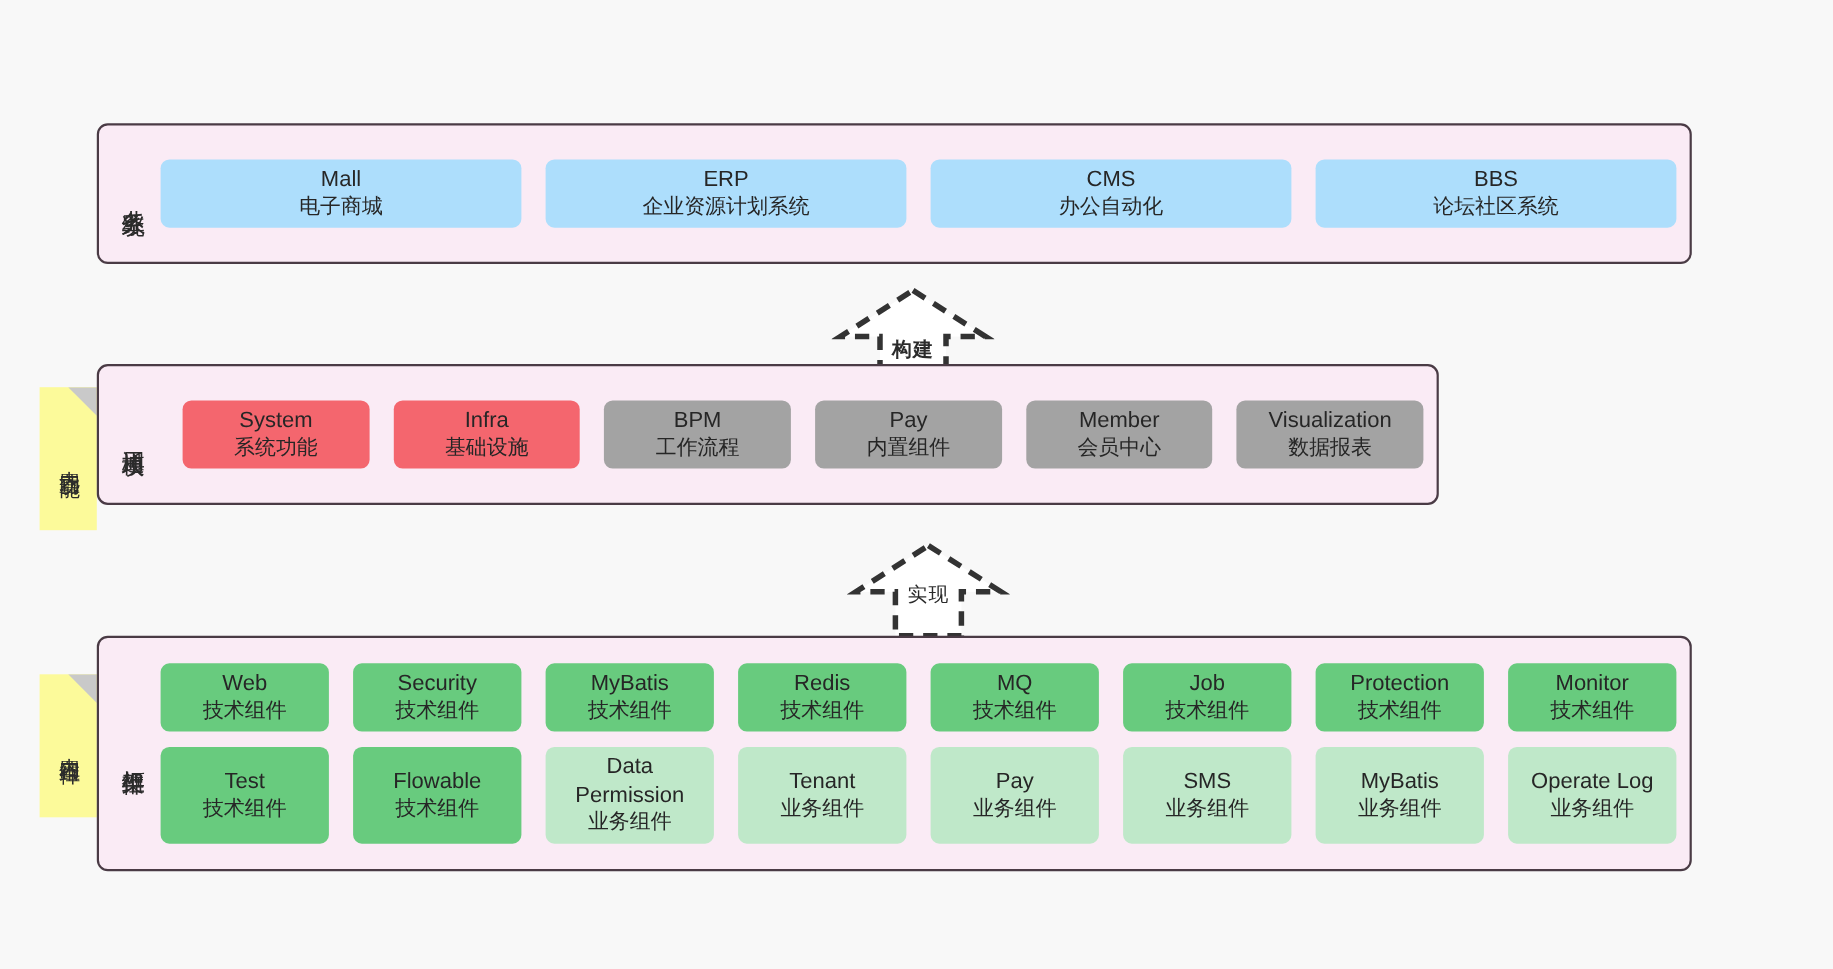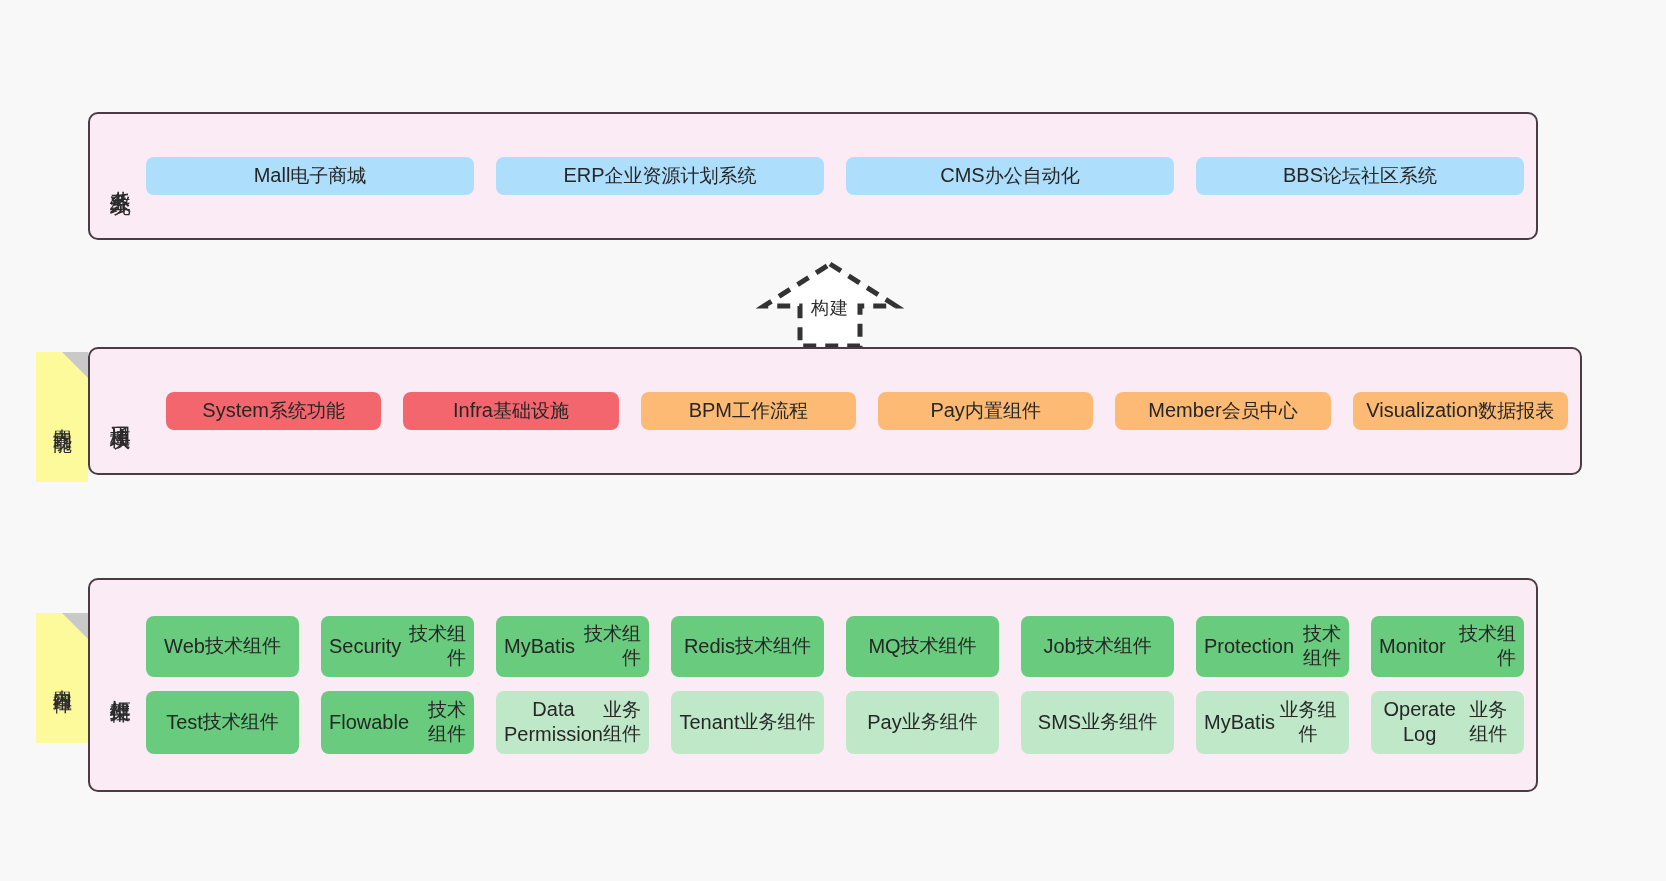--- a/index.html
+++ b/index.html
@@ -52,34 +52,34 @@
     display: flex;
     gap: 22px;
     align-items: stretch;
   }
 
   
   .card {
     flex: 1 1 0;
     border-radius: 8px;
     display: flex;
-    flex-direction: row;
+    flex-direction: column;
     align-items: center;
     justify-content: center;
     text-align: center;
     color: #262626;
     line-height: 1.28;
-    padding: 6px 8px;
+    padding: 6px 20px;
   }
   .card .en { font-size: 20px; }
   .card .cn { font-size: 19px; }
 
   .c-blue       { background: #addefc; }
   .c-red        { background: #f4666e; }
-  .c-pink       { background: #fdba74; }
+  .c-pink       { background: #a3a3a3; }
   .c-green      { background: #68cb7e; text-align: right; }
   .c-greenlight { background: #bfe8c9; }
 
   
   .note {
     position: absolute;
     background: #fcfa9a;
     display: flex;
     align-items: center;
     justify-content: center;
@@ -141,29 +141,29 @@
           <span class="cn">论坛社区系统</span>
         </div>
       </div>
     </div>
   </div>
 
   <div class="arrow" id="arrow-build" style="left:756px; top:258px; width:148px; height:92px;">
     <svg width="148" height="92" viewBox="0 0 148 92">
       <path d="M 74 6 L 140 48 L 104 48 L 104 88 L 44 88 L 44 48 L 8 48 Z" fill="#ffffff" stroke="#333333" stroke-width="5" stroke-dasharray="13,9" stroke-linejoin="miter"></path>
     </svg>
-    <div class="label" style="bottom:30px;">构建</div>
+    <div class="label" style="bottom:20px;font-weight:bold;">构建</div>
   </div>
 
   <div class="note" id="note-built-in-function" style="left:36px; top:352px; width:52px; height:130px;">
     <span class="fold"></span>
     <span>内置功能</span>
   </div>
 
-  <div class="layer" id="layer-common" style="left:88px; top:347px; width:1494px; height:128px;gap:20px;">
+  <div class="layer" id="layer-common" style="left:88px; top:331px; width:1220px; height:128px;gap:20px;">
     <div class="layer-title">通用模块</div>
     <div class="layer-body">
       <div class="row">
         <div class="card c-red">
           <span class="en">System</span>
           <span class="cn">系统功能</span>
         </div>
         <div class="card c-red">
           <span class="en">Infra</span>
           <span class="cn">基础设施</span>
@@ -181,20 +181,26 @@
           <span class="cn">会员中心</span>
         </div>
         <div class="card c-pink">
           <span class="en">Visualization</span>
           <span class="cn">数据报表</span>
         </div>
       </div>
     </div>
   </div>
 
+  <div class="arrow" id="arrow-implement" style="left:770px; top:490px; width:148px; height:92px;">
+    <svg width="148" height="92" viewBox="0 0 148 92">
+      <path d="M 74 6 L 140 48 L 104 48 L 104 88 L 44 88 L 44 48 L 8 48 Z" fill="#ffffff" stroke="#333333" stroke-width="5" stroke-dasharray="13,9" stroke-linejoin="miter"></path>
+    </svg>
+    <div class="label" style="bottom:30px;">实现</div>
+  </div>
 
   <div class="note" id="note-built-in-component" style="left:36px; top:613px; width:52px; height:130px;">
     <span class="fold"></span>
     <span>内置组件</span>
   </div>
 
   <div class="layer" id="layer-framework" style="left:88px; top:578px; width:1450px; height:214px;">
     <div class="layer-title">框架组件</div>
     <div class="layer-body">
 

